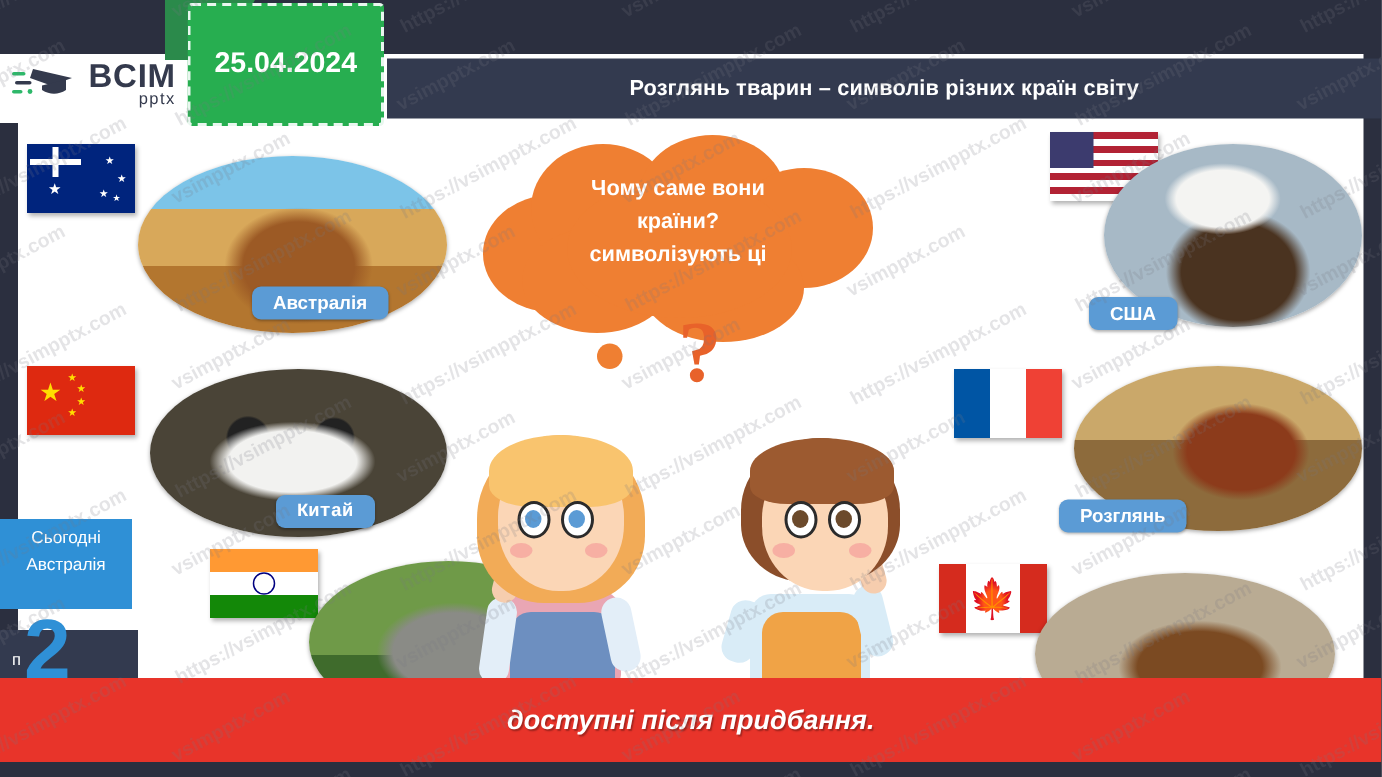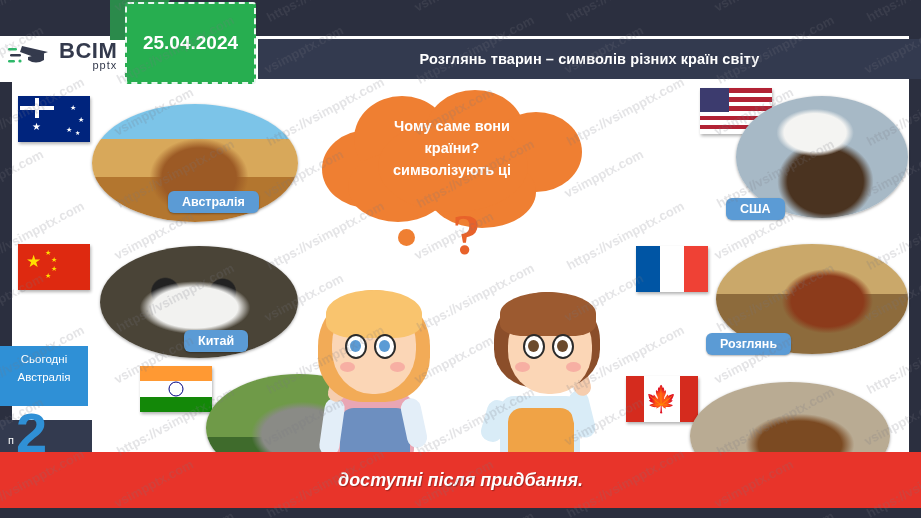--- a/index.html
+++ b/index.html
@@ -187,21 +187,21 @@
   <div class="flag flag-cn" style="left:18px;top:244px;">
     <span class="s1">★</span>
     <span class="s2" style="left:27px;top:5px;">★</span>
     <span class="s2" style="left:33px;top:12px;">★</span>
     <span class="s2" style="left:33px;top:21px;">★</span>
     <span class="s2" style="left:27px;top:28px;">★</span>
   </div>
   <div class="oval" style="left:100px;top:246px;width:198px;height:112px;">
     <div class="ph ph-panda"></div>
   </div>
-  <div class="pill" style="left:184px;top:330px;">Китай</div>
+  <div class="pill" style="left:184px;top:330px;font-family:Liberation Mono, monospace;">Китай</div>
 
   <div class="flag flag-in" style="left:140px;top:366px;">
     <div class="chakra"></div>
   </div>
   <div class="oval" style="left:206px;top:374px;width:186px;height:108px;">
     <div class="ph ph-elephant"></div>
   </div>
   <div class="pill" style="left:232px;top:468px;">Індія</div>
 
   <div class="flag flag-us" style="left:700px;top:88px;">

